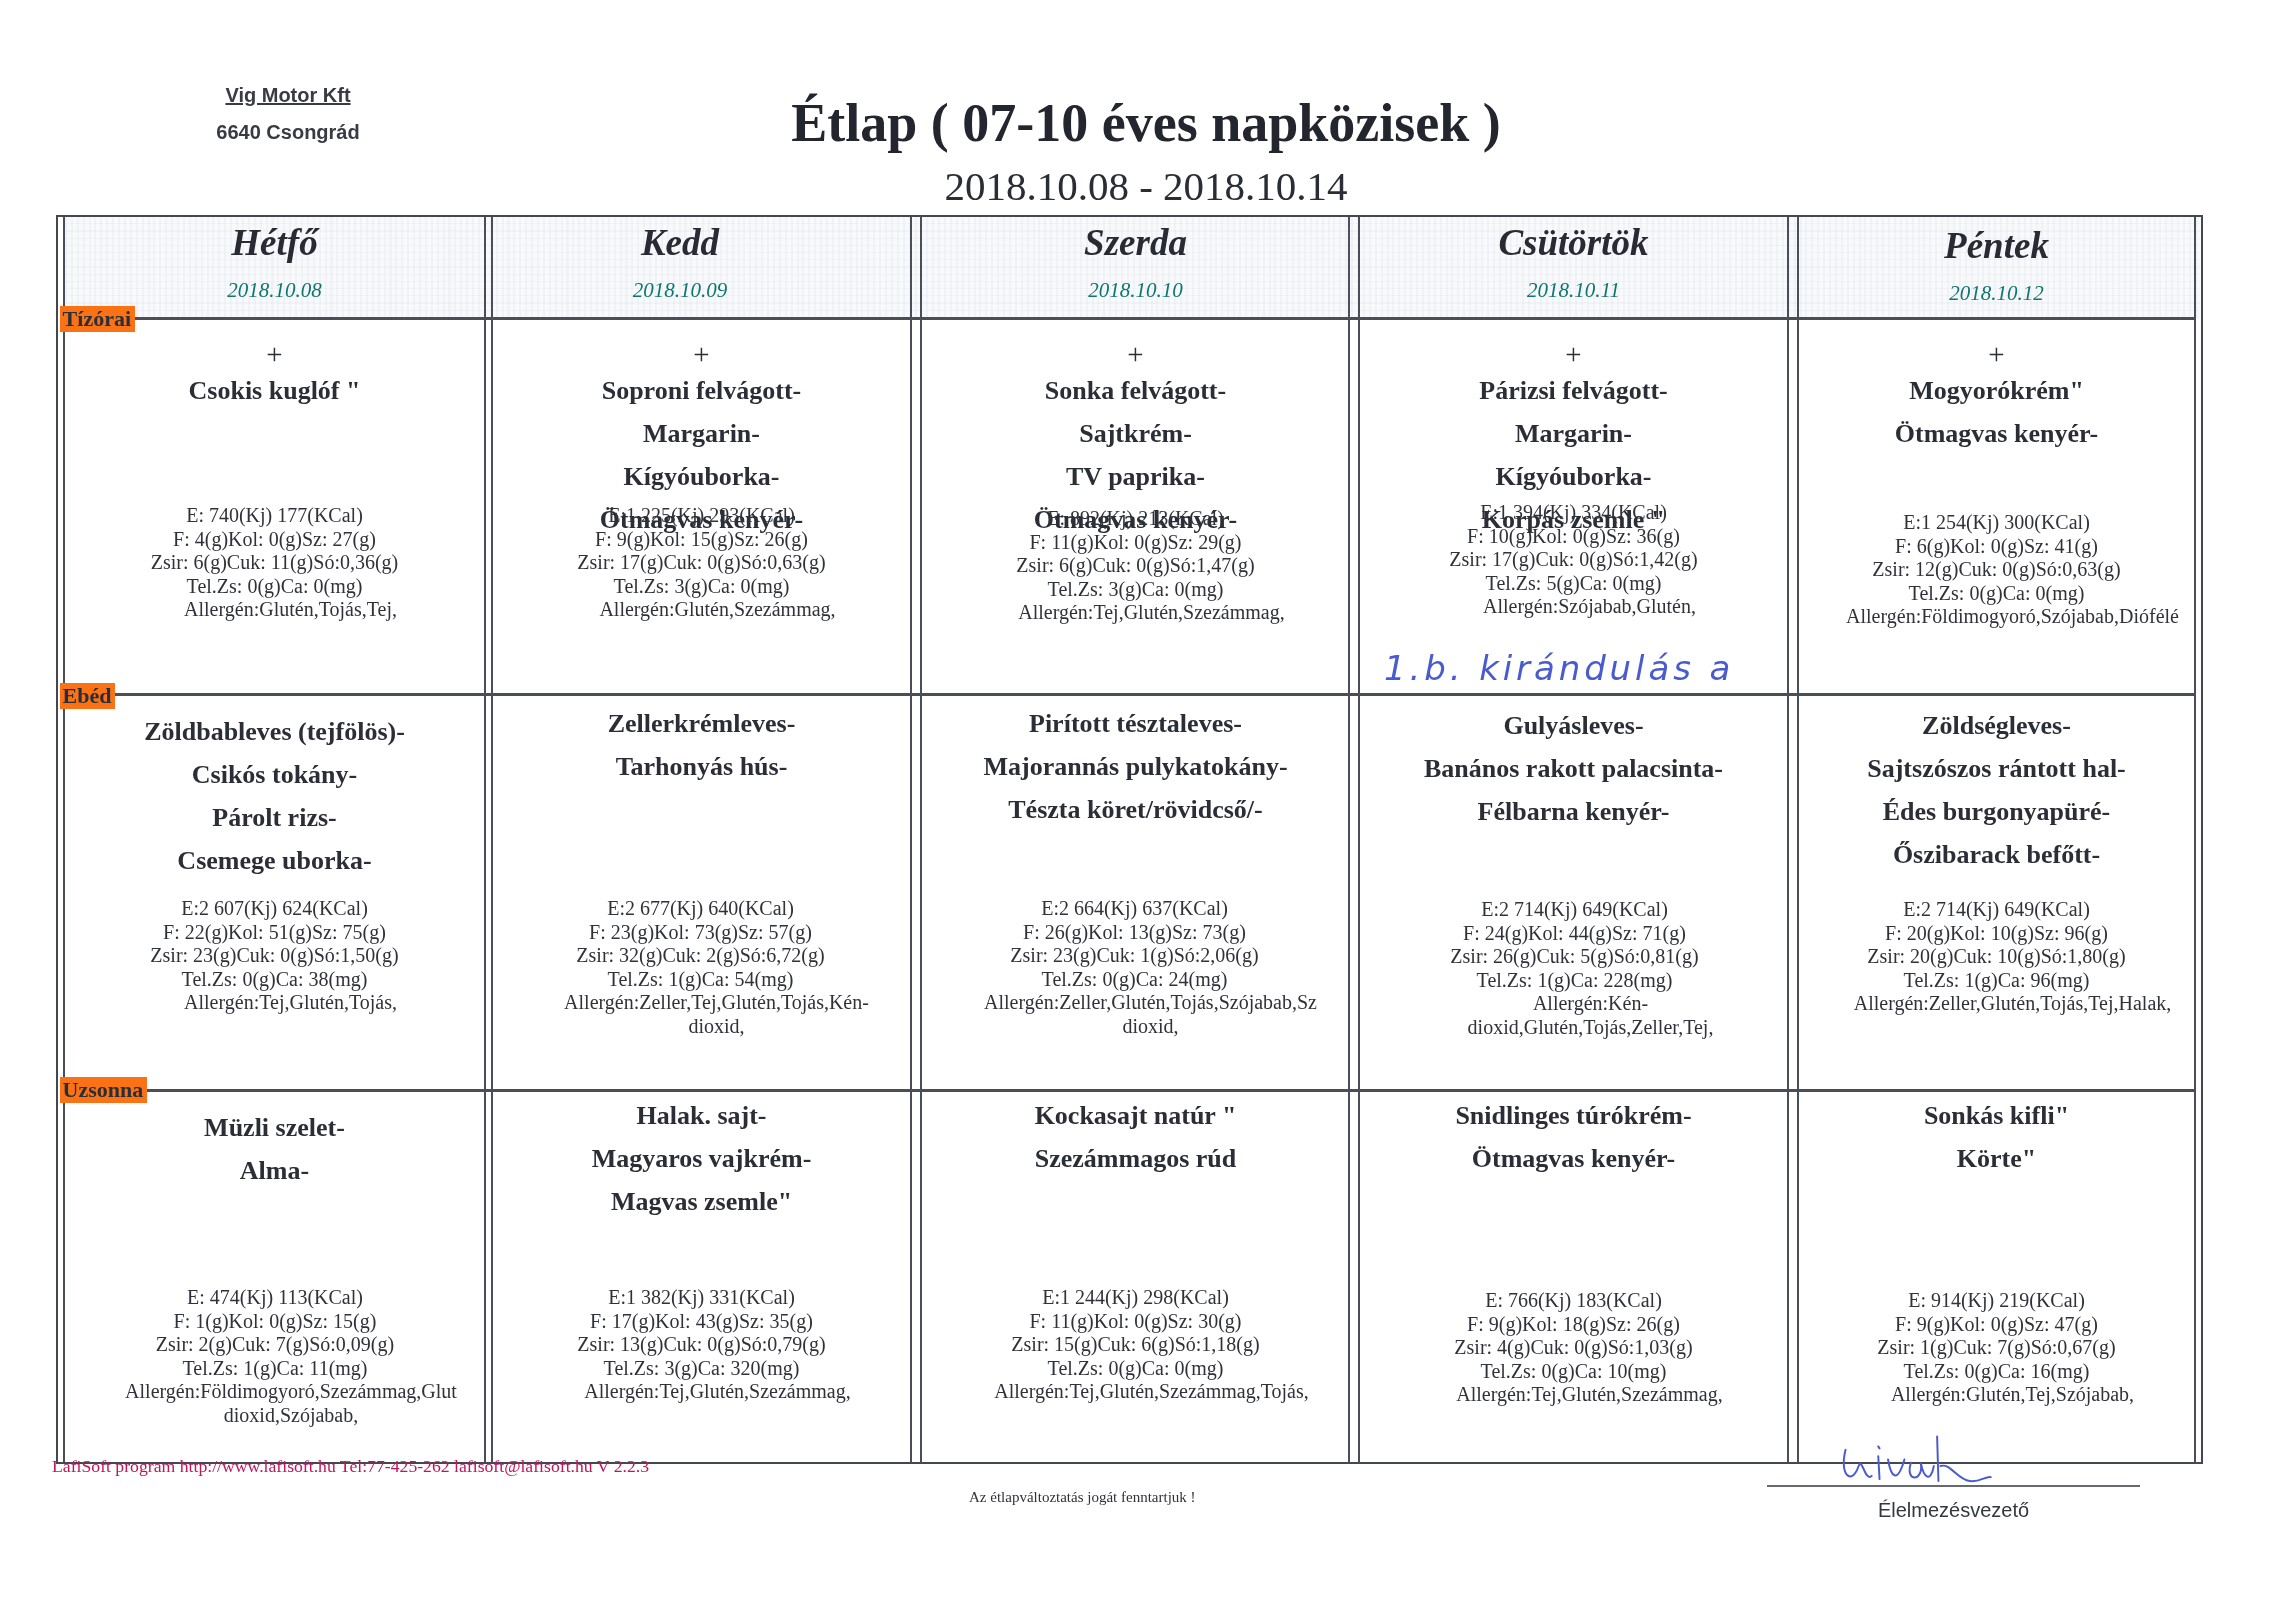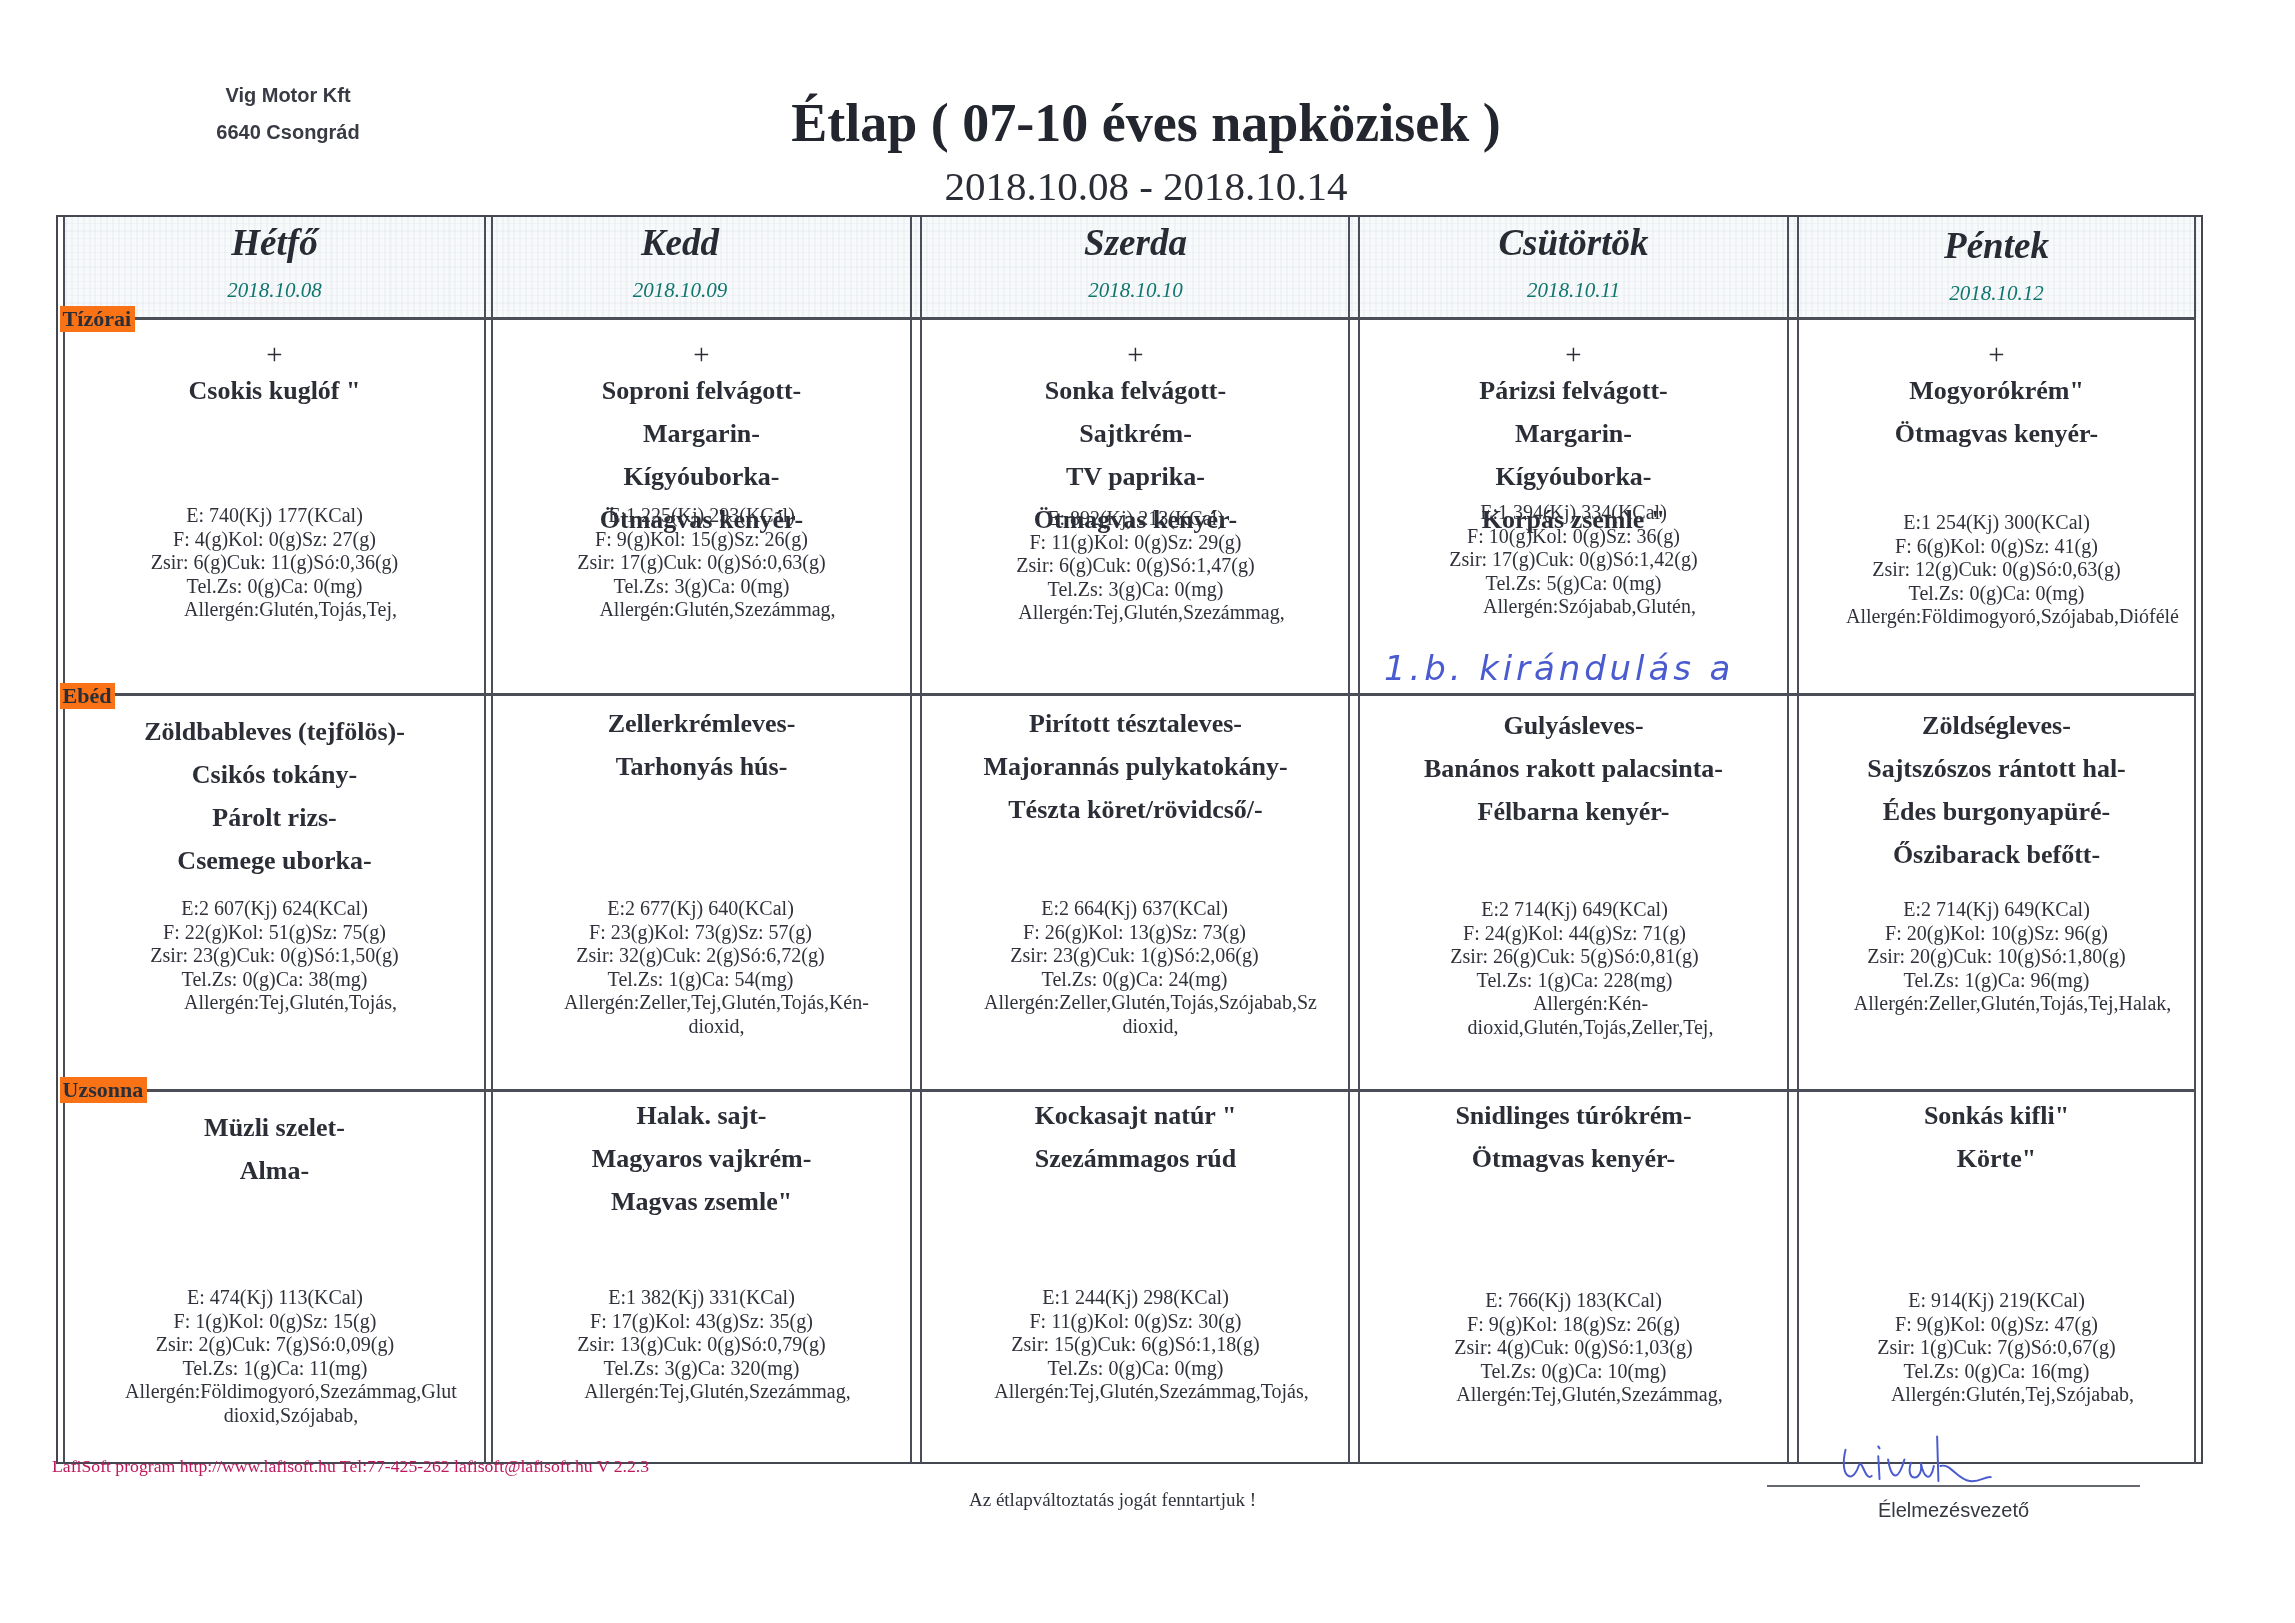--- a/index.html
+++ b/index.html
@@ -1,21 +1,21 @@
 <!DOCTYPE html>
 <html style="font-size:10.5px"><head>
 <meta charset="utf-8">
 <style>
   html, body { margin:0; padding:0; }
   body { width:2295px; height:1623px; background:#ffffff; position:relative; overflow:hidden;
          font-family:"Liberation Serif", serif; color:#2a2d36; }
   .abs { position:absolute; }
   .company { left:131px; width:314px; text-align:center; font-family:"Liberation Sans", sans-serif;
              font-weight:bold; font-size:20px; color:#383b44; }
-  #company-name { top:84px; }
+  #company-name { top:84px;text-decoration:underline; }
   #company-city { top:121px; }
   #doc-title { left:655px; width:982px; top:92px; text-align:center; font-weight:bold; font-size:54px; color:#23262e; }
   #doc-range { left:655px; width:982px; top:162px; text-align:center; font-size:41px; color:#2a2d36; }
 
   
   .frame { left:56px; top:215px; width:2147px; height:1249px; border:2px solid #44474f; box-sizing:border-box; }
   .vline { width:2px; background:#4a4d5a; }
   .hline { height:2.6px; background:#4b4e56; }
   .header-bg { top:217px; height:101px; background:
       repeating-linear-gradient(90deg, rgba(160,170,190,0.08) 0 2px, transparent 2px 5.9px),
@@ -28,21 +28,21 @@
 
   .cell { text-align:center; }
   .plus { font-size:29px; line-height:29px; color:#2b2e36; }
   .dish { font-weight:bold; font-size:26px; line-height:43px; color:#2b2e36; white-space:nowrap; }
   .nut { font-size:20px; line-height:23.6px; color:#2f323a; white-space:nowrap; }
   .allergen { white-space:normal;padding-left:32px; }
 
   .handwriting { font-family:"DejaVu Sans", sans-serif; font-size:34px; color:#4a5bd0; font-style:italic; letter-spacing:3.9px; }
 
   #footer-left { left:52px; top:1456px; font-family:Liberation Serif, serif; font-size:17.7px; color:#be185d; }
-  #footer-center { left:969px; top:1489px; font-size:19px; color:#2f323a; }
+  #footer-center { left:969px; top:1489px; font-size:15px; color:#2f323a; }
   #sign-line { left:1767px; top:1485px; width:373px; height:2px; background:#66696f; }
   #sign-label { left:1767px; top:1499px; width:373px; text-align:center; font-family:"Liberation Sans", sans-serif; font-size:20px; color:#34373f; }
   #signature { left:1839px; top:1430px; }
 </style>
 </head>
 <body>
 
 <div id="company-name" class="abs company">Vig Motor Kft</div>
 <div id="company-city" class="abs company">6640 Csongrád</div>
 <div id="doc-title" class="abs">Étlap ( 07-10 éves napközisek )</div>

